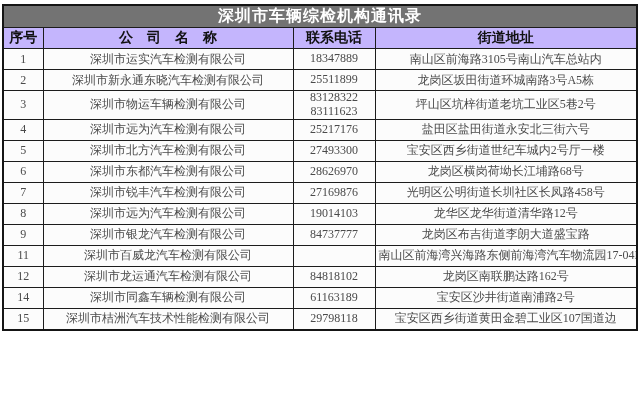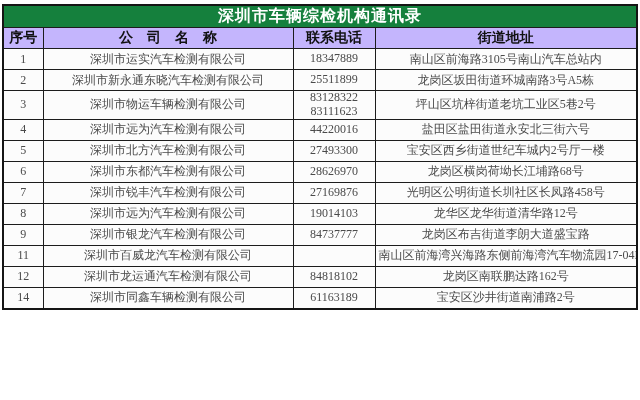--- a/index.html
+++ b/index.html
@@ -19,21 +19,21 @@
   }
   table.directory th, table.directory td {
     border: 1.6px solid #1c1c1c;
     padding: 0 3px;
     text-align: center;
     vertical-align: middle;
     overflow: hidden;
     white-space: nowrap;
   }
   .title-cell {
-    background: #15803d;
+    background: #737373;
     color: #ffffff;
     font-family: "Liberation Sans", "DejaVu Sans", sans-serif;
     font-weight: bold;
     font-size: 16px;
     height: 20px;
     letter-spacing: 1px;
   }
   .header-row th {
     background: #c4b5fd;
     color: #111111;
@@ -98,21 +98,21 @@
             <div>83128322</div>
             <div>83111623</div>
           </td>
     <td class="address-cell">坪山区坑梓街道老坑工业区5巷2号</td>
   </tr>
 
   <tr>
     <td class="no-cell">4</td>
     <td class="company-cell">深圳市远为汽车检测有限公司</td>
     <td class="phone-cell">
-            <div>44220016</div>
+            <div>25217176</div>
           </td>
     <td class="address-cell">盐田区盐田街道永安北三街六号</td>
   </tr>
 
   <tr>
     <td class="no-cell">5</td>
     <td class="company-cell">深圳市北方汽车检测有限公司</td>
     <td class="phone-cell">
             <div>27493300</div>
           </td>
@@ -175,15 +175,23 @@
 
   <tr>
     <td class="no-cell">14</td>
     <td class="company-cell">深圳市同鑫车辆检测有限公司</td>
     <td class="phone-cell">
             <div>61163189</div>
           </td>
     <td class="address-cell">宝安区沙井街道南浦路2号</td>
   </tr>
 
+  <tr>
+    <td class="no-cell">15</td>
+    <td class="company-cell">深圳市桔洲汽车技术性能检测有限公司</td>
+    <td class="phone-cell">
+            <div>29798118</div>
+          </td>
+    <td class="address-cell">宝安区西乡街道黄田金碧工业区107国道边</td>
+  </tr>
 </tbody>
   </table>
 </div>
 
 </body></html>

